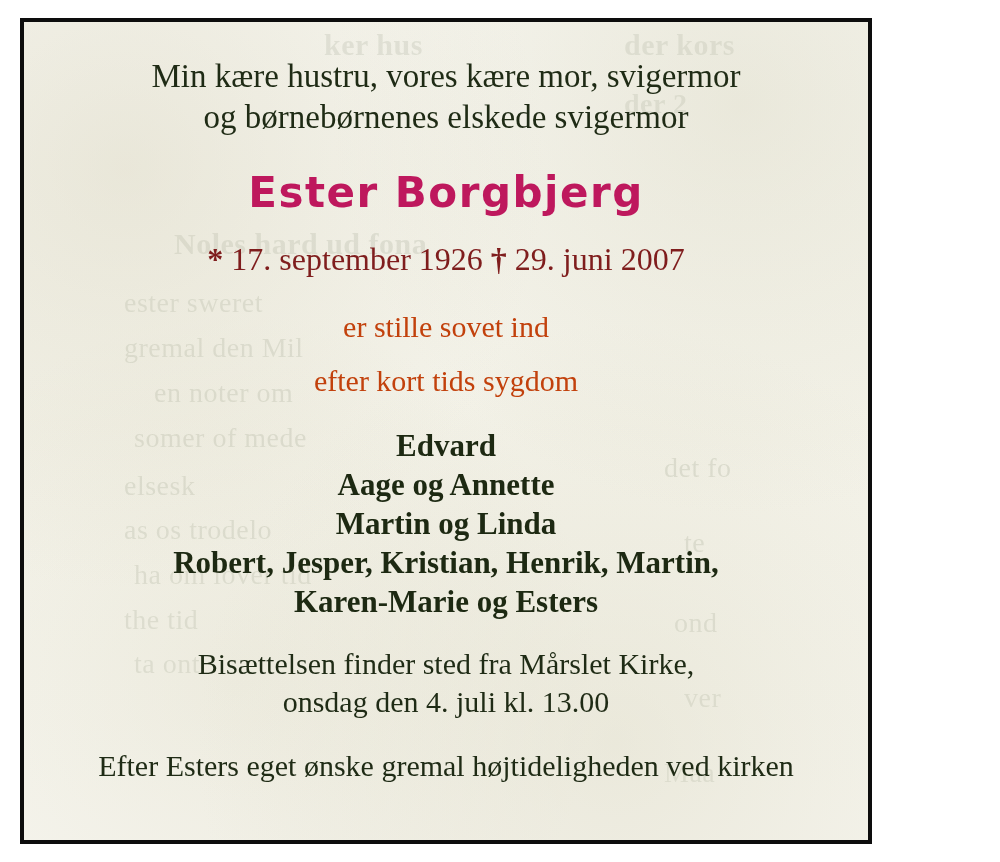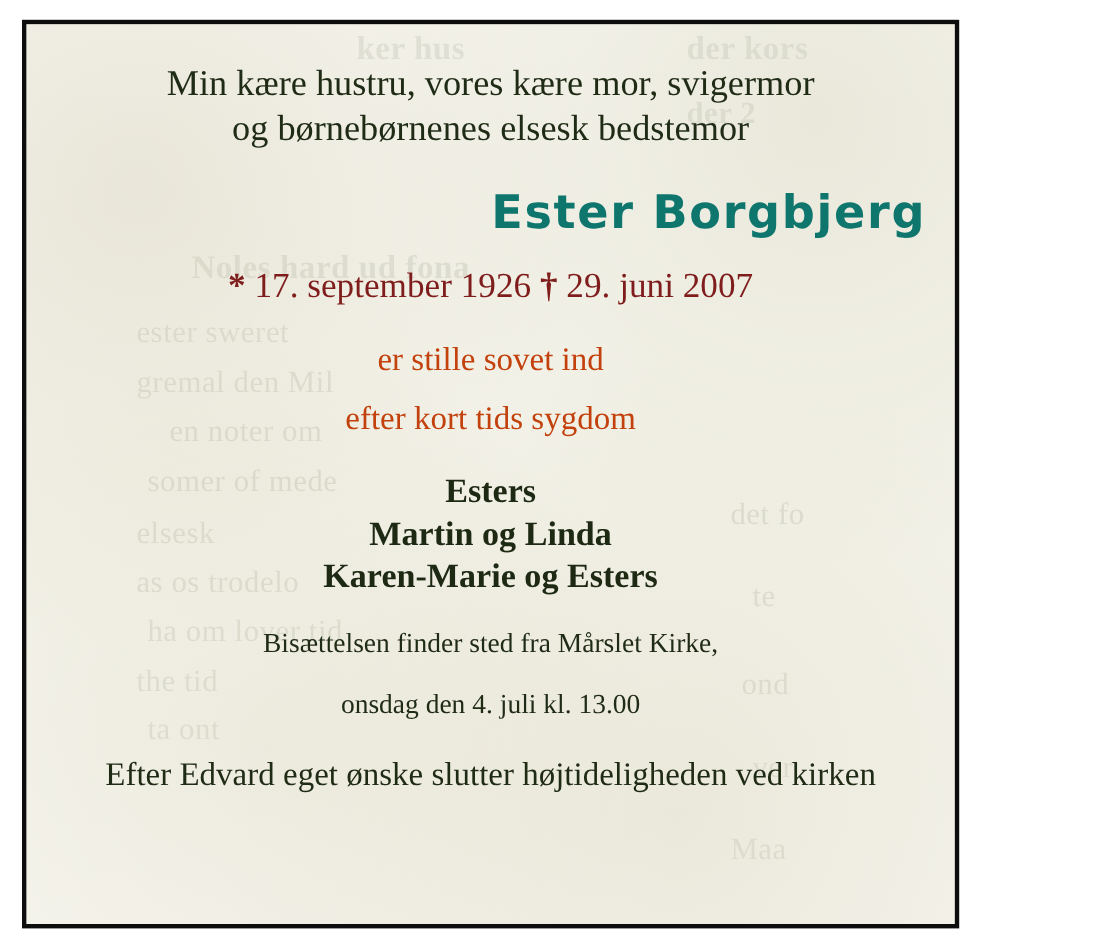--- a/index.html
+++ b/index.html
@@ -76,23 +76,22 @@
     font-size: 33px;
     line-height: 41px;
     color: #1f2b15;
   }
 
   .deceased-name {
     font-family: "DejaVu Sans", sans-serif;
     font-weight: bold;
     font-size: 42px;
     letter-spacing: 1.5px;
-    color: #0f766e;
+    color: #be185d;
     margin-top: 30px;
-    text-align: right;
   }
 
   .dates {
     font-size: 32px;
     margin-top: 24px;
     color: #7f1d1d;
   }
   .dates .sym { font-weight: bold; }
 
   .passing-line {
@@ -106,21 +105,21 @@
     margin-top: 26px;
   }
   .survivors div {
     font-weight: bold;
     font-size: 31px;
     line-height: 39px;
     color: #1d2912;
   }
 
   .ceremony {
-    font-size: 25px;
+    font-size: 30px;
     line-height: 38px;
     margin-top: 24px;
     color: #1f2b15;
   }
 
   .closing {
     font-size: 30px;
     line-height: 38px;
     margin-top: 26px;
     color: #1f2b15;
@@ -152,40 +151,42 @@
         <div class="bleed" style="left: 660px; top: 505px; font-size: 28px;">te</div>
         <div class="bleed" style="left: 650px; top: 585px; font-size: 28px;">ond</div>
         <div class="bleed" style="left: 660px; top: 660px; font-size: 28px;">ver</div>
         <div class="bleed" style="left: 640px; top: 735px; font-size: 28px;">Maa</div>
       </div>
     <div id="paper-texture"></div>
 
     <div id="notice-content">
 
       <div class="lead-line">Min kære hustru, vores kære mor, svigermor</div>
-      <div class="lead-line">og børnebørnenes elsesk bedstemor</div>
+      <div class="lead-line">og børnebørnenes elskede svigermor</div>
 
       <div class="deceased-name">Ester Borgbjerg</div>
 
       <div class="dates">
         <span class="sym">*</span>
         <span>17. september 1926</span>
         <span class="sym">†</span>
         <span>29. juni 2007</span>
       </div>
 
       <div class="passing-line">er stille sovet ind</div>
       <div class="passing-line" style="margin-top:16px">efter kort tids sygdom</div>
 
       <div class="survivors">
-        <div>Esters</div>
+        <div>Edvard</div>
+        <div>Aage og Annette</div>
         <div>Martin og Linda</div>
+        <div>Robert, Jesper, Kristian, Henrik, Martin,</div>
         <div>Karen-Marie og Esters</div>
       </div>
 
       <div class="ceremony">Bisættelsen finder sted fra Mårslet Kirke,</div>
-      <div class="ceremony" style="margin-top:17px">onsdag den 4. juli kl. 13.00</div>
+      <div class="ceremony" style="margin-top:0">onsdag den 4. juli kl. 13.00</div>
 
-      <div class="closing">Efter Edvard eget ønske slutter højtideligheden ved kirken</div>
+      <div class="closing">Efter Esters eget ønske gremal højtideligheden ved kirken</div>
 
     </div>
   </div>
 </div>
 
 </body></html>

